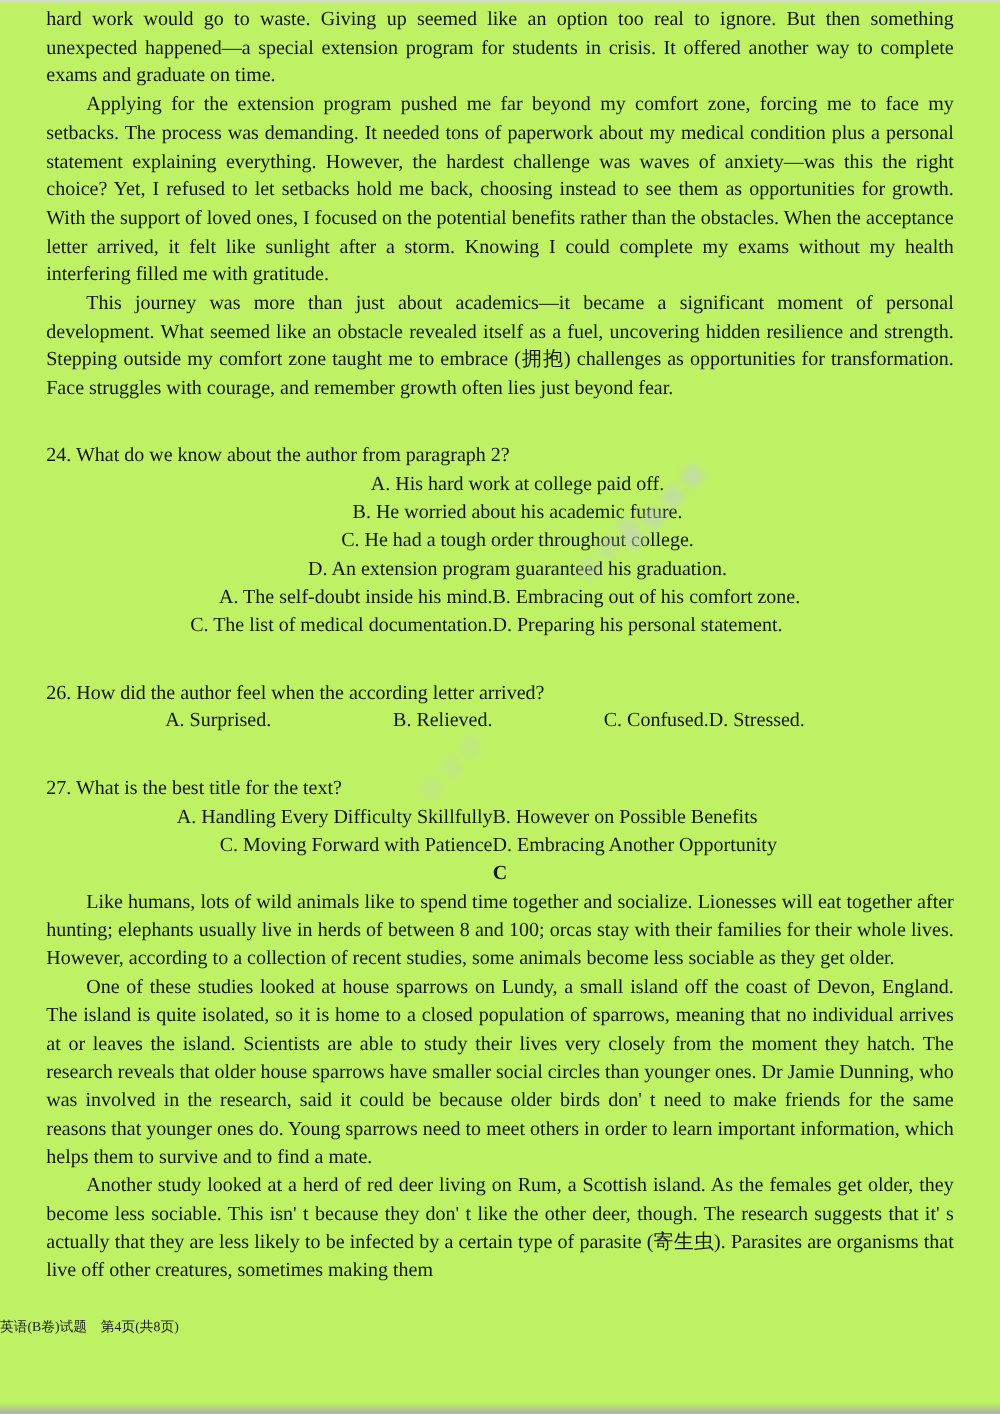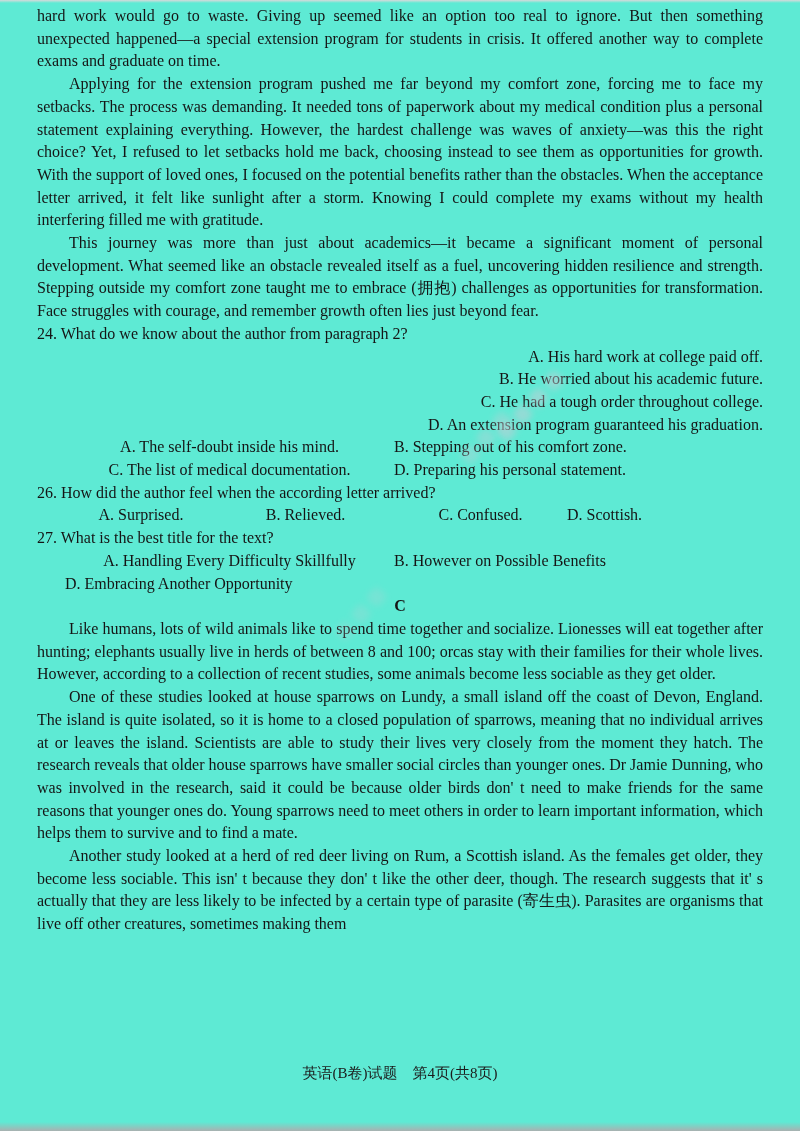--- a/index.html
+++ b/index.html
@@ -1,48 +1,48 @@
 <!DOCTYPE html>
 <html><head>
 <meta charset="utf-8">
 <style>
   * { margin:0; padding:0; box-sizing:border-box; }
   html,body { background:#9a9a9a; }
   .page {
     width:800px; height:1131px;
     margin:0 auto;
-    background:#5eead4;
+    background:#bef264;
     position:relative;
     overflow:hidden;
     font-family:"Liberation Serif", serif;
     color:#151515;
   }
   .content {
     position:absolute;
     top:5px; left:37px;
     width:726px;
     font-size:16px;
     line-height:22.7px;
     text-align:justify;
   }
   p.para { text-indent:2em; }
   p.para.no-indent { text-indent:0; }
-  .question .stem { text-align:left; }
-  .question .opt { padding-left:28px; text-align:right; }
-  .opt-row { display:flex; padding-left:28px; text-align:center; }
+  .question .stem { text-align:left;margin-top:31px; }
+  .question .opt { padding-left:28px; text-align:center; }
+  .opt-row { display:flex; padding-left:28px; text-align:right; }
   .opt-row .col-a2 { width:329px; flex:0 0 auto; }
   .opt-row .col-q26-a { width:152px; flex:0 0 auto; }
   .opt-row .col-q26-b { width:177px; flex:0 0 auto; }
   .opt-row .col-q26-c { width:173px; flex:0 0 auto; }
   .section-head { text-align:center; font-weight:bold; }
   .footer {
     position:absolute;
-    bottom:48px; left:0; width:100%;
-    text-align:center;
-    font-size:15px;
+    bottom:62px; left:0; width:100%;
+    text-align:left;
+    font-size:11px;
     color:#1b1b1b;
   }
   
   .watermark {
     position:absolute;
     display:flex; gap:7px;
     opacity:.5;
     filter:blur(3px);
     pointer-events:none;
   }
@@ -76,45 +76,46 @@
       <p class="stem"><span>24.</span> <span>What do we know about the author from paragraph 2?</span></p>
       <p class="opt">A. His hard work at college paid off.</p>
       <p class="opt">B. He worried about his academic future.</p>
       <p class="opt">C. He had a tough order throughout college.</p>
       <p class="opt">D. An extension program guaranteed his graduation.</p>
     </div>
 
     <div class="question">
       <div class="opt-row">
         <span class="col-a2">A. The self-doubt inside his mind.</span>
-        <span>B. Stepping out of his comfort zone.</span>
+        <span>B. Embracing out of his comfort zone.</span>
       </div>
       <div class="opt-row">
         <span class="col-a2">C. The list of medical documentation.</span>
         <span>D. Preparing his personal statement.</span>
       </div>
     </div>
 
     <div class="question">
       <p class="stem"><span>26.</span> <span>How did the author feel when the according letter arrived?</span></p>
       <div class="opt-row">
         <span class="col-q26-a">A. Surprised.</span>
         <span class="col-q26-b">B. Relieved.</span>
         <span class="col-q26-c">C. Confused.</span>
-        <span>D. Scottish.</span>
+        <span>D. Stressed.</span>
       </div>
     </div>
 
     <div class="question">
       <p class="stem"><span>27.</span> <span>What is the best title for the text?</span></p>
       <div class="opt-row">
         <span class="col-a2">A. Handling Every Difficulty Skillfully</span>
         <span>B. However on Possible Benefits</span>
       </div>
       <div class="opt-row">
+        <span class="col-a2">C. Moving Forward with Patience</span>
         <span>D. Embracing Another Opportunity</span>
       </div>
     </div>
 
     <p class="section-head">C</p>
 
     <p class="para">Like humans, lots of wild animals like to spend time together and socialize. Lionesses will eat together after hunting; elephants usually live in herds of between 8 and 100; orcas stay with their families for their whole lives. However, according to a collection of recent studies, some animals become less sociable as they get older.</p>
     <p class="para">One of these studies looked at house sparrows on Lundy, a small island off the coast of Devon, England. The island is quite isolated, so it is home to a closed population of sparrows, meaning that no individual arrives at or leaves the island. Scientists are able to study their lives very closely from the moment they hatch. The research reveals that older house sparrows have smaller social circles than younger ones. Dr Jamie Dunning, who was involved in the research, said it could be because older birds don' t need to make friends for the same reasons that younger ones do. Young sparrows need to meet others in order to learn important information, which helps them to survive and to find a mate.</p>
     <p class="para">Another study looked at a herd of red deer living on Rum, a Scottish island. As the females get older, they become less sociable. This isn' t because they don' t like the other deer, though. The research suggests that it' s actually that they are less likely to be infected by a certain type of parasite (寄生虫). Parasites are organisms that live off other creatures, sometimes making them</p>
 

